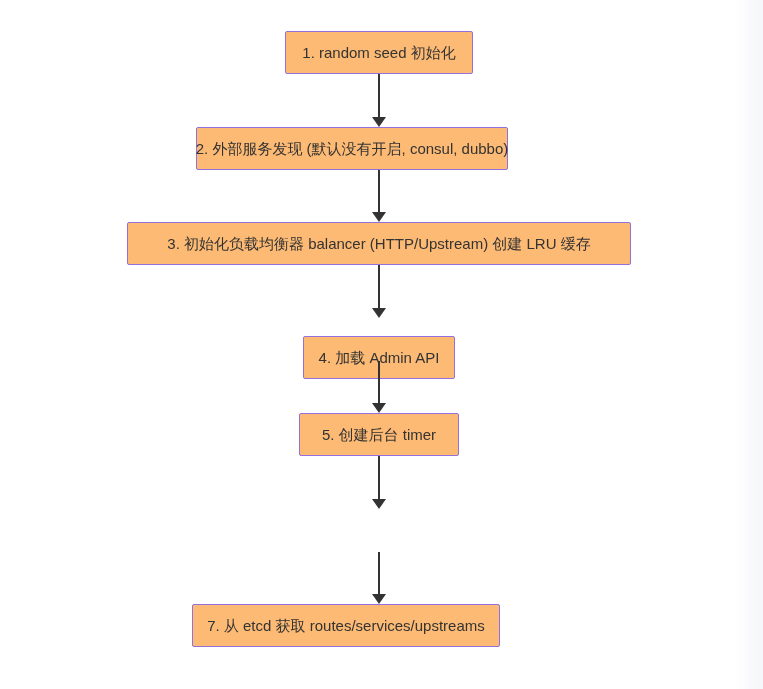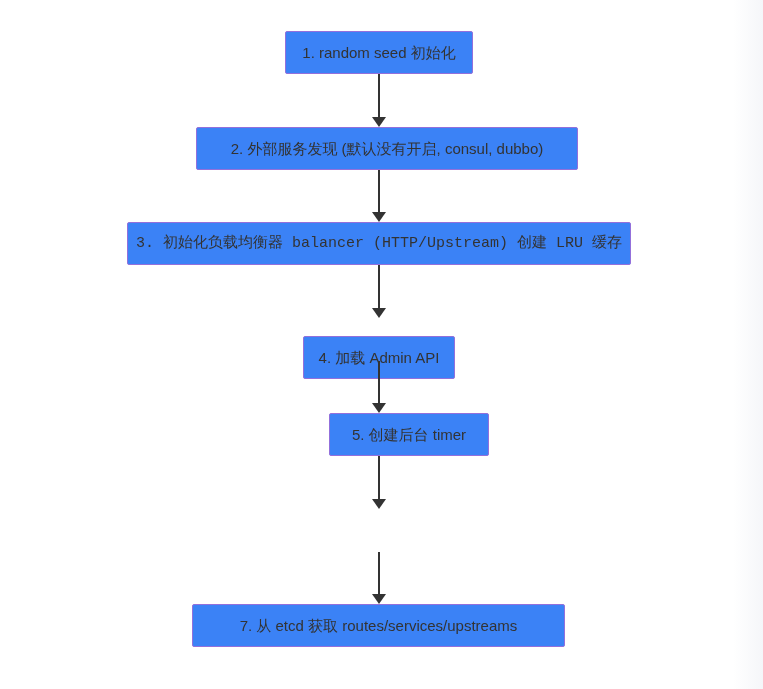--- a/index.html
+++ b/index.html
@@ -21,21 +21,21 @@
     right: 0;
     width: 30px;
     height: 100%;
     background: linear-gradient(to right, rgba(245,246,249,0), #f5f6f9);
     pointer-events: none;
   }
   .node {
     position: absolute;
     height: 43px;
     box-sizing: border-box;
-    background: #3b82f6;
+    background: #fdba74;
     border: 1px solid #9370DB;
     border-radius: 2px;
     color: #333333;
     font-size: 15px;
     line-height: 1;
     display: flex;
     align-items: center;
     justify-content: center;
     text-align: center;
     white-space: nowrap;
@@ -72,59 +72,59 @@
 
   <div class="node" style="left:285px; top:31px;  width:188px;">
     <span>1. random seed 初始化</span>
   </div>
 
   <div class="arrow" style="left:372px; top:74px;  height:53px;">
     <div class="shaft"></div>
     <div class="head"></div>
   </div>
 
-  <div class="node" style="left:196px; top:127px; width:382px;">
+  <div class="node" style="left:196px; top:127px; width:312px;">
     <span>2. 外部服务发现 (默认没有开启, consul, dubbo)</span>
   </div>
 
   <div class="arrow" style="left:372px; top:170px; height:52px;">
     <div class="shaft"></div>
     <div class="head"></div>
   </div>
 
-  <div class="node" style="left:127px; top:222px; width:504px;font-family:Liberation Mono, monospace;">
+  <div class="node" style="left:127px; top:222px; width:504px;">
     <span>3. 初始化负载均衡器 balancer (HTTP/Upstream) 创建 LRU 缓存</span>
   </div>
 
   <div class="arrow" style="left:372px; top:265px; height:53px;">
     <div class="shaft"></div>
     <div class="head"></div>
   </div>
 
   <div class="node" style="left:303px; top:318px; width:152px;margin-top:18px;">
     <span>4. 加载 Admin API</span>
   </div>
 
   <div class="arrow" style="left:372px; top:361px; height:52px;">
     <div class="shaft"></div>
     <div class="head"></div>
   </div>
 
-  <div class="node" style="left:299px; top:413px; width:160px;margin-left:30px;">
+  <div class="node" style="left:299px; top:413px; width:160px;">
     <span>5. 创建后台 timer</span>
   </div>
 
   <div class="arrow" style="left:372px; top:456px; height:53px;">
     <div class="shaft"></div>
     <div class="head"></div>
   </div>
 
 
   <div class="arrow" style="left:372px; top:552px; height:52px;">
     <div class="shaft"></div>
     <div class="head"></div>
   </div>
 
-  <div class="node" style="left:192px; top:604px; width:373px;">
+  <div class="node" style="left:192px; top:604px; width:308px;">
     <span>7. 从 etcd 获取 routes/services/upstreams</span>
   </div>
 
 </div>
 
 </body></html>

